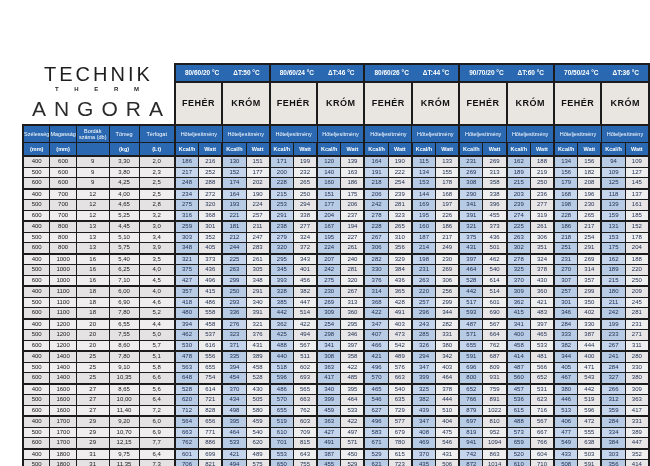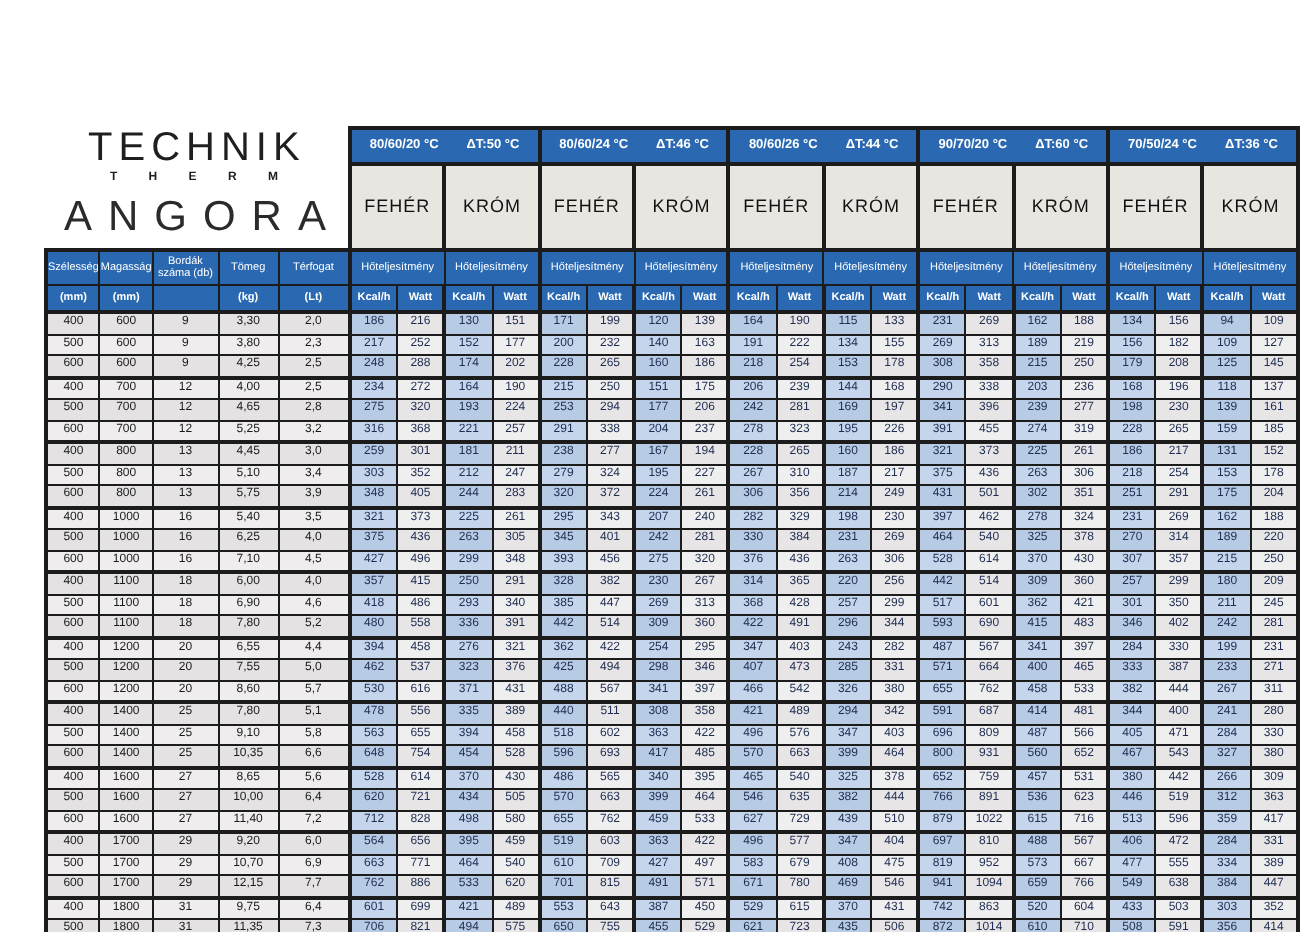--- a/index.html
+++ b/index.html
@@ -17,21 +17,21 @@
   th.logo-cell{border:none;background:#fff;vertical-align:bottom;}
   .logo{display:flex;flex-direction:column;align-items:center;justify-content:flex-end;padding-bottom:4px;}
   .logo-main{font-size:20px;font-weight:400;letter-spacing:3px;color:#1f1f1f;line-height:20px;}
   .logo-sub{font-size:6px;font-weight:700;letter-spacing:7px;color:#1f1f1f;margin:2px 0 6px 4px;}
   .logo-product{font-size:21px;font-weight:400;letter-spacing:8px;color:#2b2b2b;line-height:22px;margin-left:6px;}
 
   
   .hdr-blue{background:#2a69b2;color:#fff;}
   th.temp{height:15px;font-size:6.5px;font-weight:700;border-width:2px;}
   th.temp .twrap{display:flex;justify-content:space-around;align-items:center;padding:0 2px;}
-  th.finish{height:40px;background:#e9e6e2;color:#111;font-size:9px;font-weight:400;border-width:2px;letter-spacing:.5px;}
+  th.finish{height:40px;background:#e9e6e2;color:#111;font-size:9px;font-weight:700;border-width:2px;letter-spacing:.5px;}
   th.output{height:16px;font-size:5.5px;font-weight:400;}
   th.unit{height:12px;font-size:5.5px;font-weight:700;}
   th.dimname{height:16px;font-size:5.5px;font-weight:400;white-space:normal;line-height:6px;border-top-width:2px;}
   th.dimunit{height:12px;font-size:5.5px;font-weight:700;}
 
   
   td{height:9.5px;font-size:6px;line-height:9px;color:#1e2d52;}
   td.dim{background:#e4e2e2;color:#1a1a1a;}
   tr:nth-child(even) td.dim{background:#efedee;}
   td.kcal{background:#b8cbe4;}

